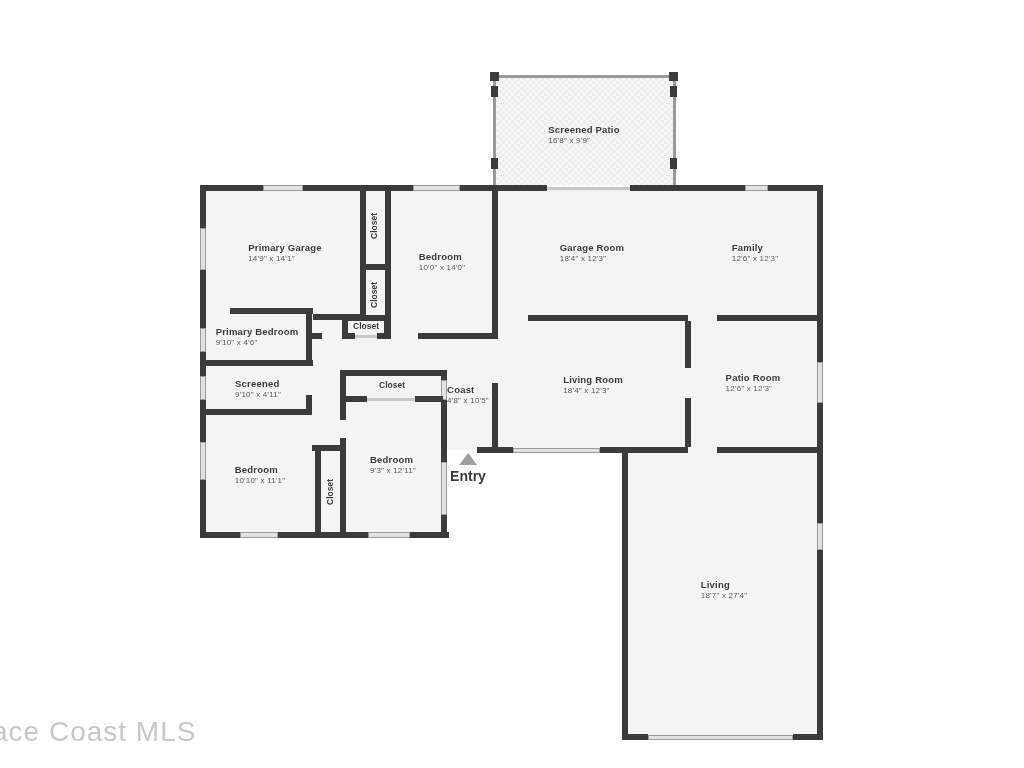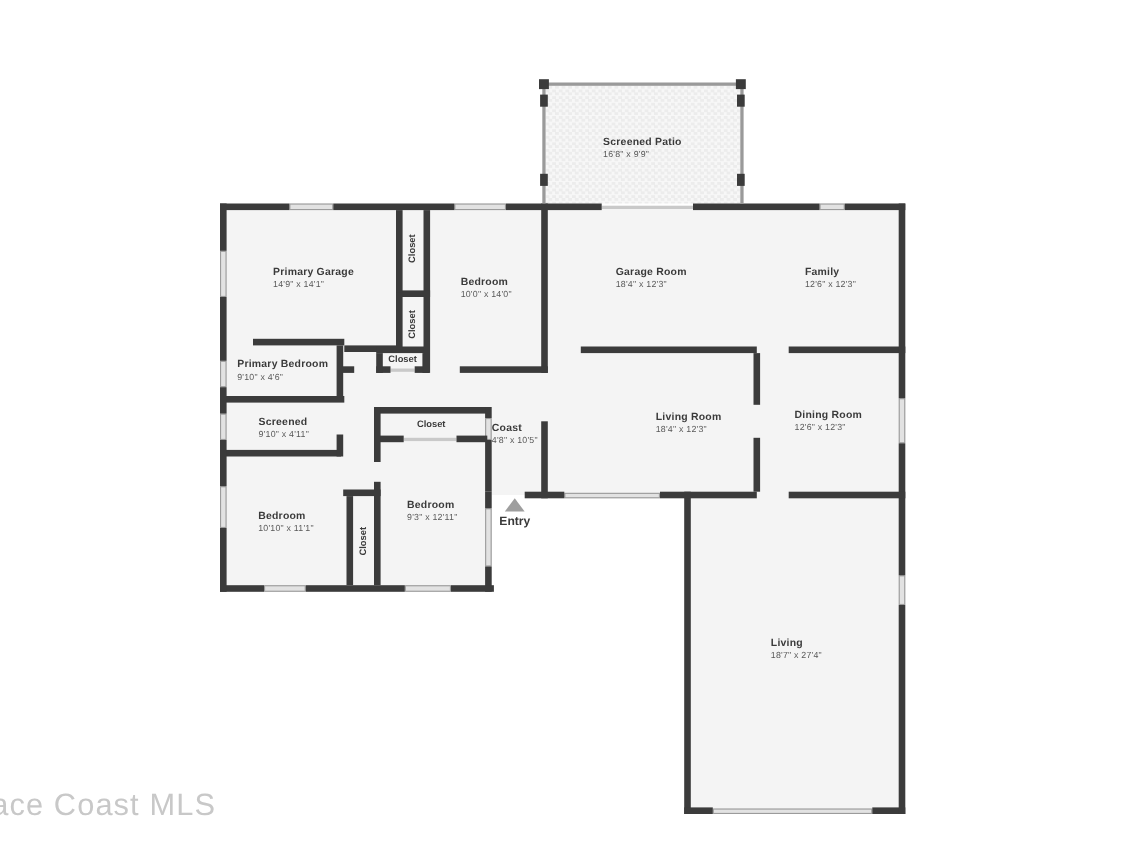--- a/index.html
+++ b/index.html
@@ -17,21 +17,21 @@
   .room-label{position:absolute;transform:translateX(-50%);z-index:10;white-space:nowrap;}
   .room-label .name{display:block;font-weight:bold;font-size:9.5px;color:#3a3a3a;letter-spacing:.2px;}
   .room-label .dims{display:block;font-size:8px;color:#585858;margin-top:1px;letter-spacing:.2px;}
   .closet-label{position:absolute;transform:translateX(-50%);font-weight:bold;font-size:8.5px;
     color:#3a3a3a;z-index:10;white-space:nowrap;}
   .closet-vert{position:absolute;transform:translate(-50%,-50%) rotate(-90deg);font-weight:bold;
     font-size:8.5px;color:#3a3a3a;z-index:10;white-space:nowrap;}
   .entry-wrap{position:absolute;z-index:10;text-align:center;transform:translateX(-50%);}
   .entry-tri{width:0;height:0;border-left:9px solid transparent;border-right:9px solid transparent;
     border-bottom:12px solid #9e9e9e;margin:0 auto;}
-  .entry-text{font-weight:bold;font-size:11px;color:#3a3a3a;margin-top:3px;}
+  .entry-text{font-weight:bold;font-size:14px;color:#3a3a3a;margin-top:3px;}
   .watermark{position:absolute;left:-8px;top:716px;font-size:28px;color:#c8c8c8;
     letter-spacing:1px;z-index:20;}
 </style>
 </head>
 <body>
 
 <div id="canvas">
     <div class="fill" style="left: 625px; top: 450px; width: 195px; height: 287px;"></div>
     <div class="fill" style="left: 203px; top: 188px; width: 244px; height: 347px;"></div>
     <div class="fill" style="left: 203px; top: 188px; width: 617px; height: 262px;"></div>
@@ -141,26 +141,26 @@
     <span class="dims">12'6" x 12'3"</span>
   </div>
   <div class="room-label" style="left:257px;top:326px;">
     <span class="name">Primary Bedroom</span>
     <span class="dims">9'10" x 4'6"</span>
   </div>
   <div class="room-label" style="left:258px;top:378px;">
     <span class="name">Screened</span>
     <span class="dims">9'10" x 4'11"</span>
   </div>
-  <div class="room-label" style="left:626px;top:374px;">
+  <div class="room-label" style="left:593px;top:374px;">
     <span class="name">Living Room</span>
     <span class="dims">18'4" x 12'3"</span>
   </div>
   <div class="room-label" style="left:753px;top:372px;">
-    <span class="name">Dining Room</span>
+    <span class="name">Patio Room</span>
     <span class="dims">12'6" x 12'3"</span>
   </div>
   <div class="room-label" style="left:468px;top:384px;">
     <span class="name">Coast</span>
     <span class="dims">4'8" x 10'5"</span>
   </div>
   <div class="room-label" style="left:260px;top:464px;">
     <span class="name">Bedroom</span>
     <span class="dims">10'10" x 11'1"</span>
   </div>

